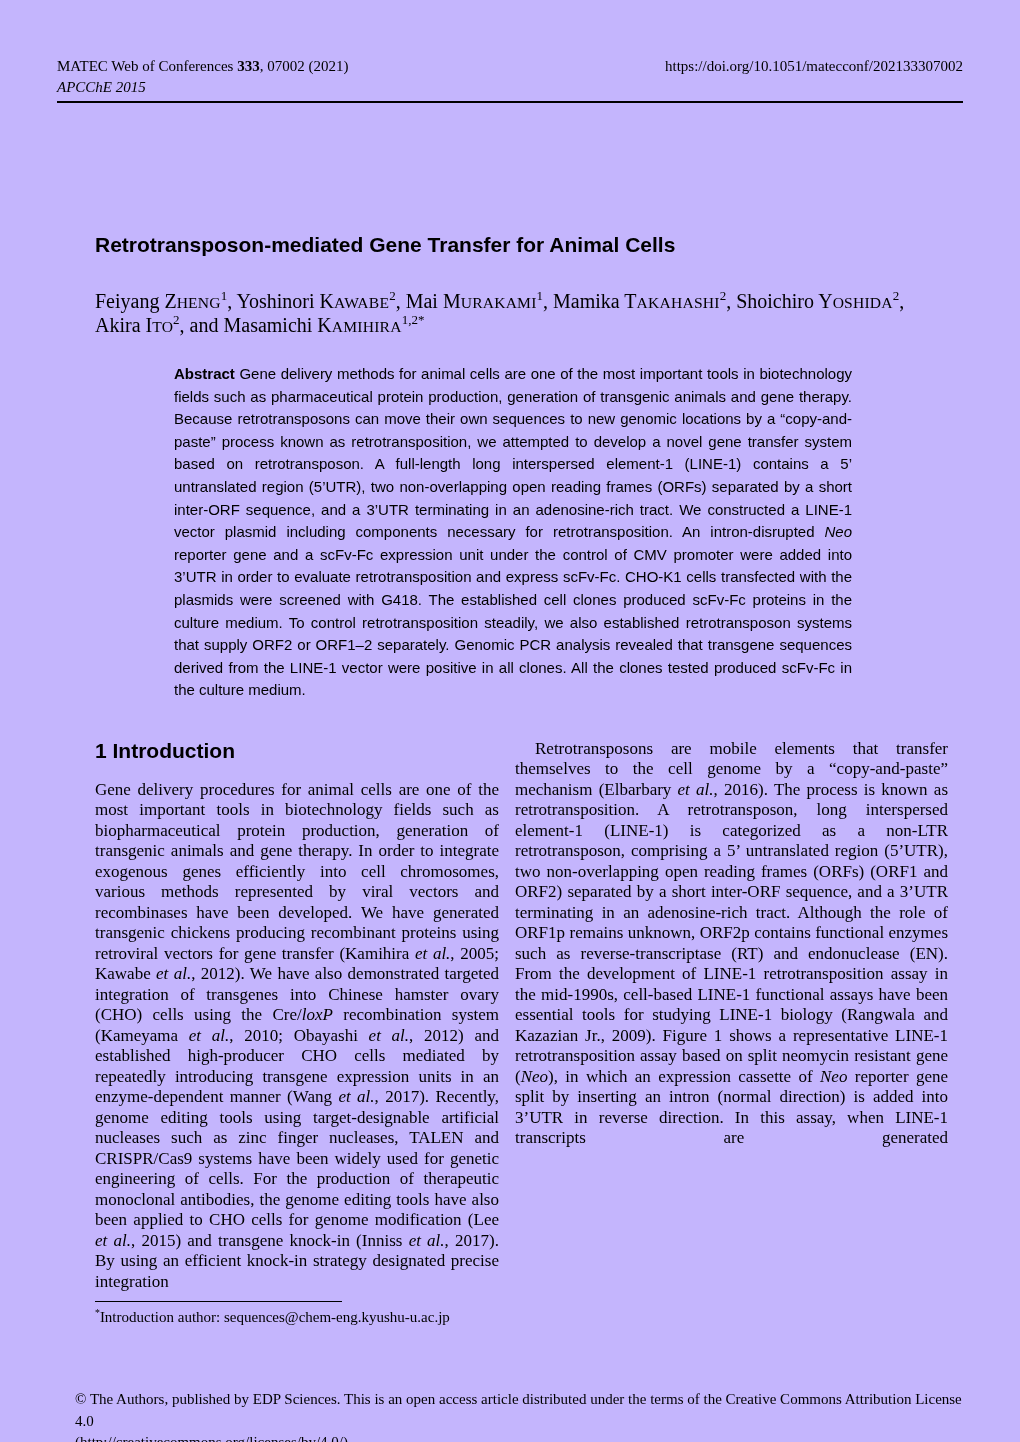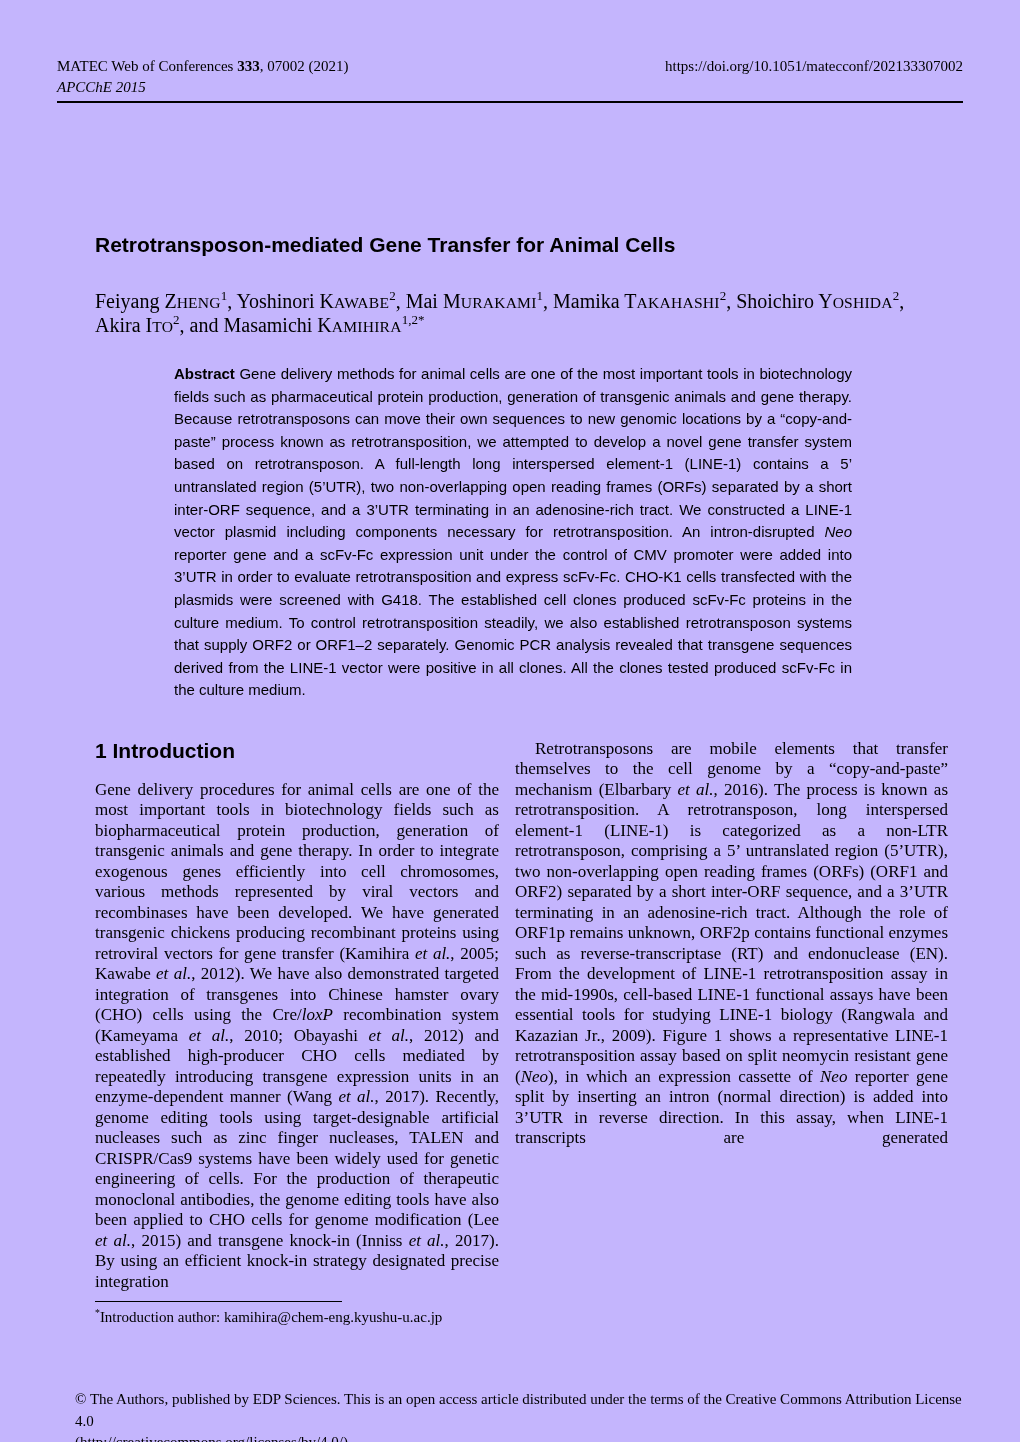--- a/index.html
+++ b/index.html
@@ -66,21 +66,21 @@
     </div>
 
     <div class="abstract"><b>Abstract</b> Gene delivery methods for animal cells are one of the most important tools in biotechnology fields such as pharmaceutical protein production, generation of transgenic animals and gene therapy. Because retrotransposons can move their own sequences to new genomic locations by a “copy-and-paste” process known as retrotransposition, we attempted to develop a novel gene transfer system based on retrotransposon. A full-length long interspersed element-1 (LINE-1) contains a 5’ untranslated region (5’UTR), two non-overlapping open reading frames (ORFs) separated by a short inter-ORF sequence, and a 3’UTR terminating in an adenosine-rich tract. We constructed a LINE-1 vector plasmid including components necessary for retrotransposition. An intron-disrupted <i>Neo</i> reporter gene and a scFv-Fc expression unit under the control of CMV promoter were added into 3’UTR in order to evaluate retrotransposition and express scFv-Fc. CHO-K1 cells transfected with the plasmids were screened with G418. The established cell clones produced scFv-Fc proteins in the culture medium. To control retrotransposition steadily, we also established retrotransposon systems that supply ORF2 or ORF1–2 separately. Genomic PCR analysis revealed that transgene sequences derived from the LINE-1 vector were positive in all clones. All the clones tested produced scFv-Fc in the culture medium.</div>
 
     <div class="columns">
       <div class="col col-left">
         <h2 class="section-heading">1 Introduction</h2>
         <p class="cont">Gene delivery procedures for animal cells are one of the most important tools in biotechnology fields such as biopharmaceutical protein production, generation of transgenic animals and gene therapy. In order to integrate exogenous genes efficiently into cell chromosomes, various methods represented by viral vectors and recombinases have been developed. We have generated transgenic chickens producing recombinant proteins using retroviral vectors for gene transfer (Kamihira <i>et al.</i>, 2005; Kawabe <i>et al.</i>, 2012). We have also demonstrated targeted integration of transgenes into Chinese hamster ovary (CHO) cells using the Cre/<i>loxP</i> recombination system (Kameyama <i>et al.</i>, 2010; Obayashi <i>et al.</i>, 2012) and established high-producer CHO cells mediated by repeatedly introducing transgene expression units in an enzyme-dependent manner (Wang <i>et al.</i>, 2017). Recently, genome editing tools using target-designable artificial nucleases such as zinc finger nucleases, TALEN and CRISPR/Cas9 systems have been widely used for genetic engineering of cells. For the production of therapeutic monoclonal antibodies, the genome editing tools have also been applied to CHO cells for genome modification (Lee <i>et al.</i>, 2015) and transgene knock-in (Inniss <i>et al.</i>, 2017). By using an efficient knock-in strategy designated precise integration</p>
         <div class="footnote">
           <div class="fn-rule"></div>
-          <div class="fn-text"><sup>*</sup><span>Introduction author: </span><span>kamihira@chem-eng.kyushu-u.ac.jp</span></div>
+          <div class="fn-text"><sup>*</sup><span>Introduction author: </span><span>sequences@chem-eng.kyushu-u.ac.jp</span></div>
         </div>
       </div>
       <div class="col col-right">
         <p class="indent cont">Retrotransposons are mobile elements that transfer themselves to the cell genome by a “copy-and-paste” mechanism (Elbarbary <i>et al.</i>, 2016). The process is known as retrotransposition. A retrotransposon, long interspersed element-1 (LINE-1) is categorized as a non-LTR retrotransposon, comprising a 5’ untranslated region (5’UTR), two non-overlapping open reading frames (ORFs) (ORF1 and ORF2) separated by a short inter-ORF sequence, and a 3’UTR terminating in an adenosine-rich tract. Although the role of ORF1p remains unknown, ORF2p contains functional enzymes such as reverse-transcriptase (RT) and endonuclease (EN). From the development of LINE-1 retrotransposition assay in the mid-1990s, cell-based LINE-1 functional assays have been essential tools for studying LINE-1 biology (Rangwala and Kazazian Jr., 2009). Figure 1 shows a representative LINE-1 retrotransposition assay based on split neomycin resistant gene (<i>Neo</i>), in which an expression cassette of <i>Neo</i> reporter gene split by inserting an intron (normal direction) is added into 3’UTR in reverse direction. In this assay, when LINE-1 transcripts are generated</p>
       </div>
     </div>
 
   </div>
 
   <div class="copyright"><span>© The Authors, published by EDP Sciences. This is an open access article distributed under the terms of the Creative Commons Attribution License 4.0</span><br><span>(http://creativecommons.org/licenses/by/4.0/).</span></div>

